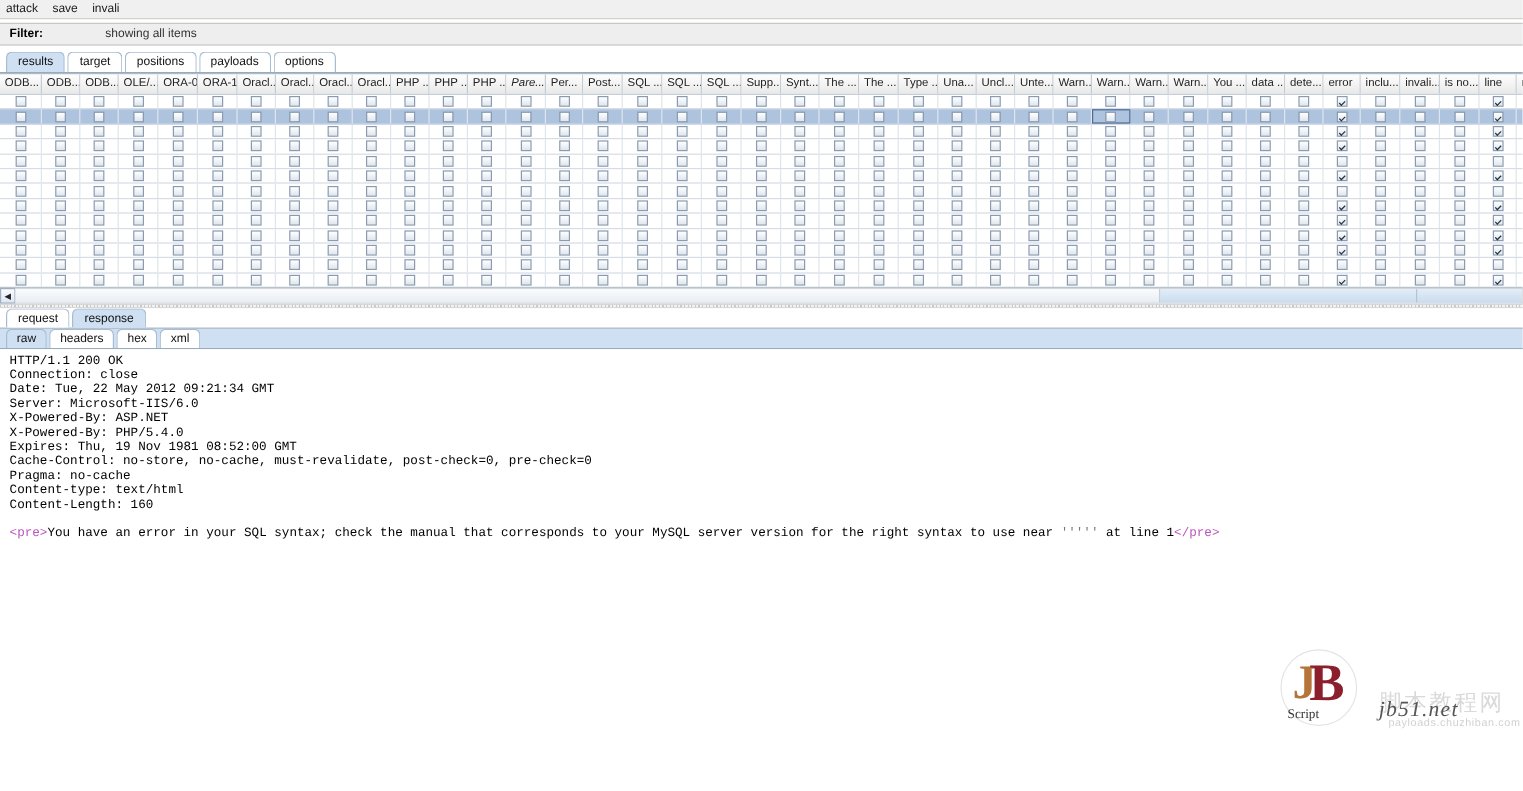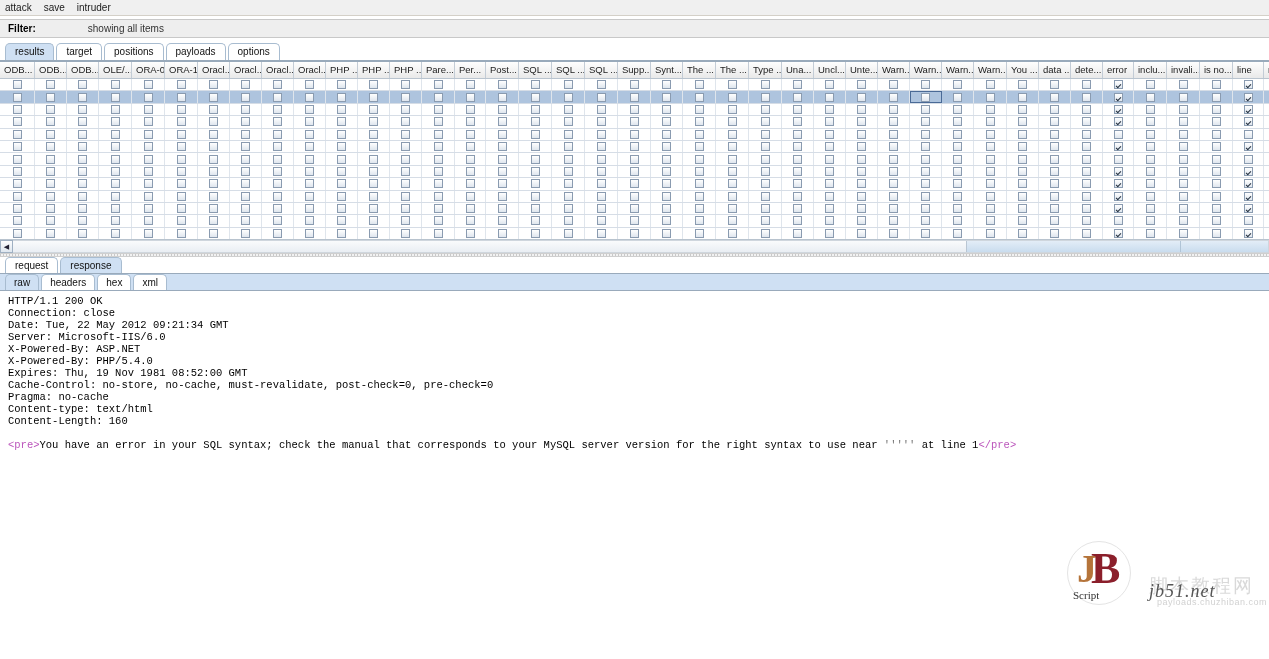--- a/index.html
+++ b/index.html
@@ -348,21 +348,21 @@
 </style>
 </head>
 <body>
 
 <div id="app">
 
 
   <div class="menubar">
     <div class="menu-item">attack</div>
     <div class="menu-item">save</div>
-    <div class="menu-item">intruder</div>
+    <div class="menu-item">invali</div>
   </div>
 
   <div class="filterbar">
     <span class="f-label">Filter:</span>
     <span class="f-value">showing all items</span>
   </div>
 
   <div class="tabstrip" id="main-tabs">
       <div class="tab active">results</div>
       <div class="tab">target</div>
@@ -380,21 +380,21 @@
           <div class="hcell" style="width: 33px;">OLE/...</div>
           <div class="hcell" style="width: 33px;">ORA-0</div>
           <div class="hcell" style="width: 33px;">ORA-1</div>
           <div class="hcell" style="width: 32px;">Oracl...</div>
           <div class="hcell" style="width: 32px;">Oracl...</div>
           <div class="hcell" style="width: 32px;">Oracl...</div>
           <div class="hcell" style="width: 32px;">Oracl...</div>
           <div class="hcell" style="width: 32px;">PHP ...</div>
           <div class="hcell" style="width: 32px;">PHP ...</div>
           <div class="hcell" style="width: 32px;">PHP ...</div>
-          <div class="hcell" style="width: 33px;">Pare...</div>
+          <div class="hcell" style="width: 33px; font-style: italic;">Pare...</div>
           <div class="hcell" style="width: 31px;">Per...</div>
           <div class="hcell" style="width: 33px;">Post...</div>
           <div class="hcell" style="width: 33px;">SQL ...</div>
           <div class="hcell" style="width: 33px;">SQL ...</div>
           <div class="hcell" style="width: 33px;">SQL ...</div>
           <div class="hcell" style="width: 33px;">Supp...</div>
           <div class="hcell" style="width: 32px;">Synt...</div>
           <div class="hcell" style="width: 33px;">The ...</div>
           <div class="hcell" style="width: 33px;">The ...</div>
           <div class="hcell" style="width: 33px;">Type ...</div>

